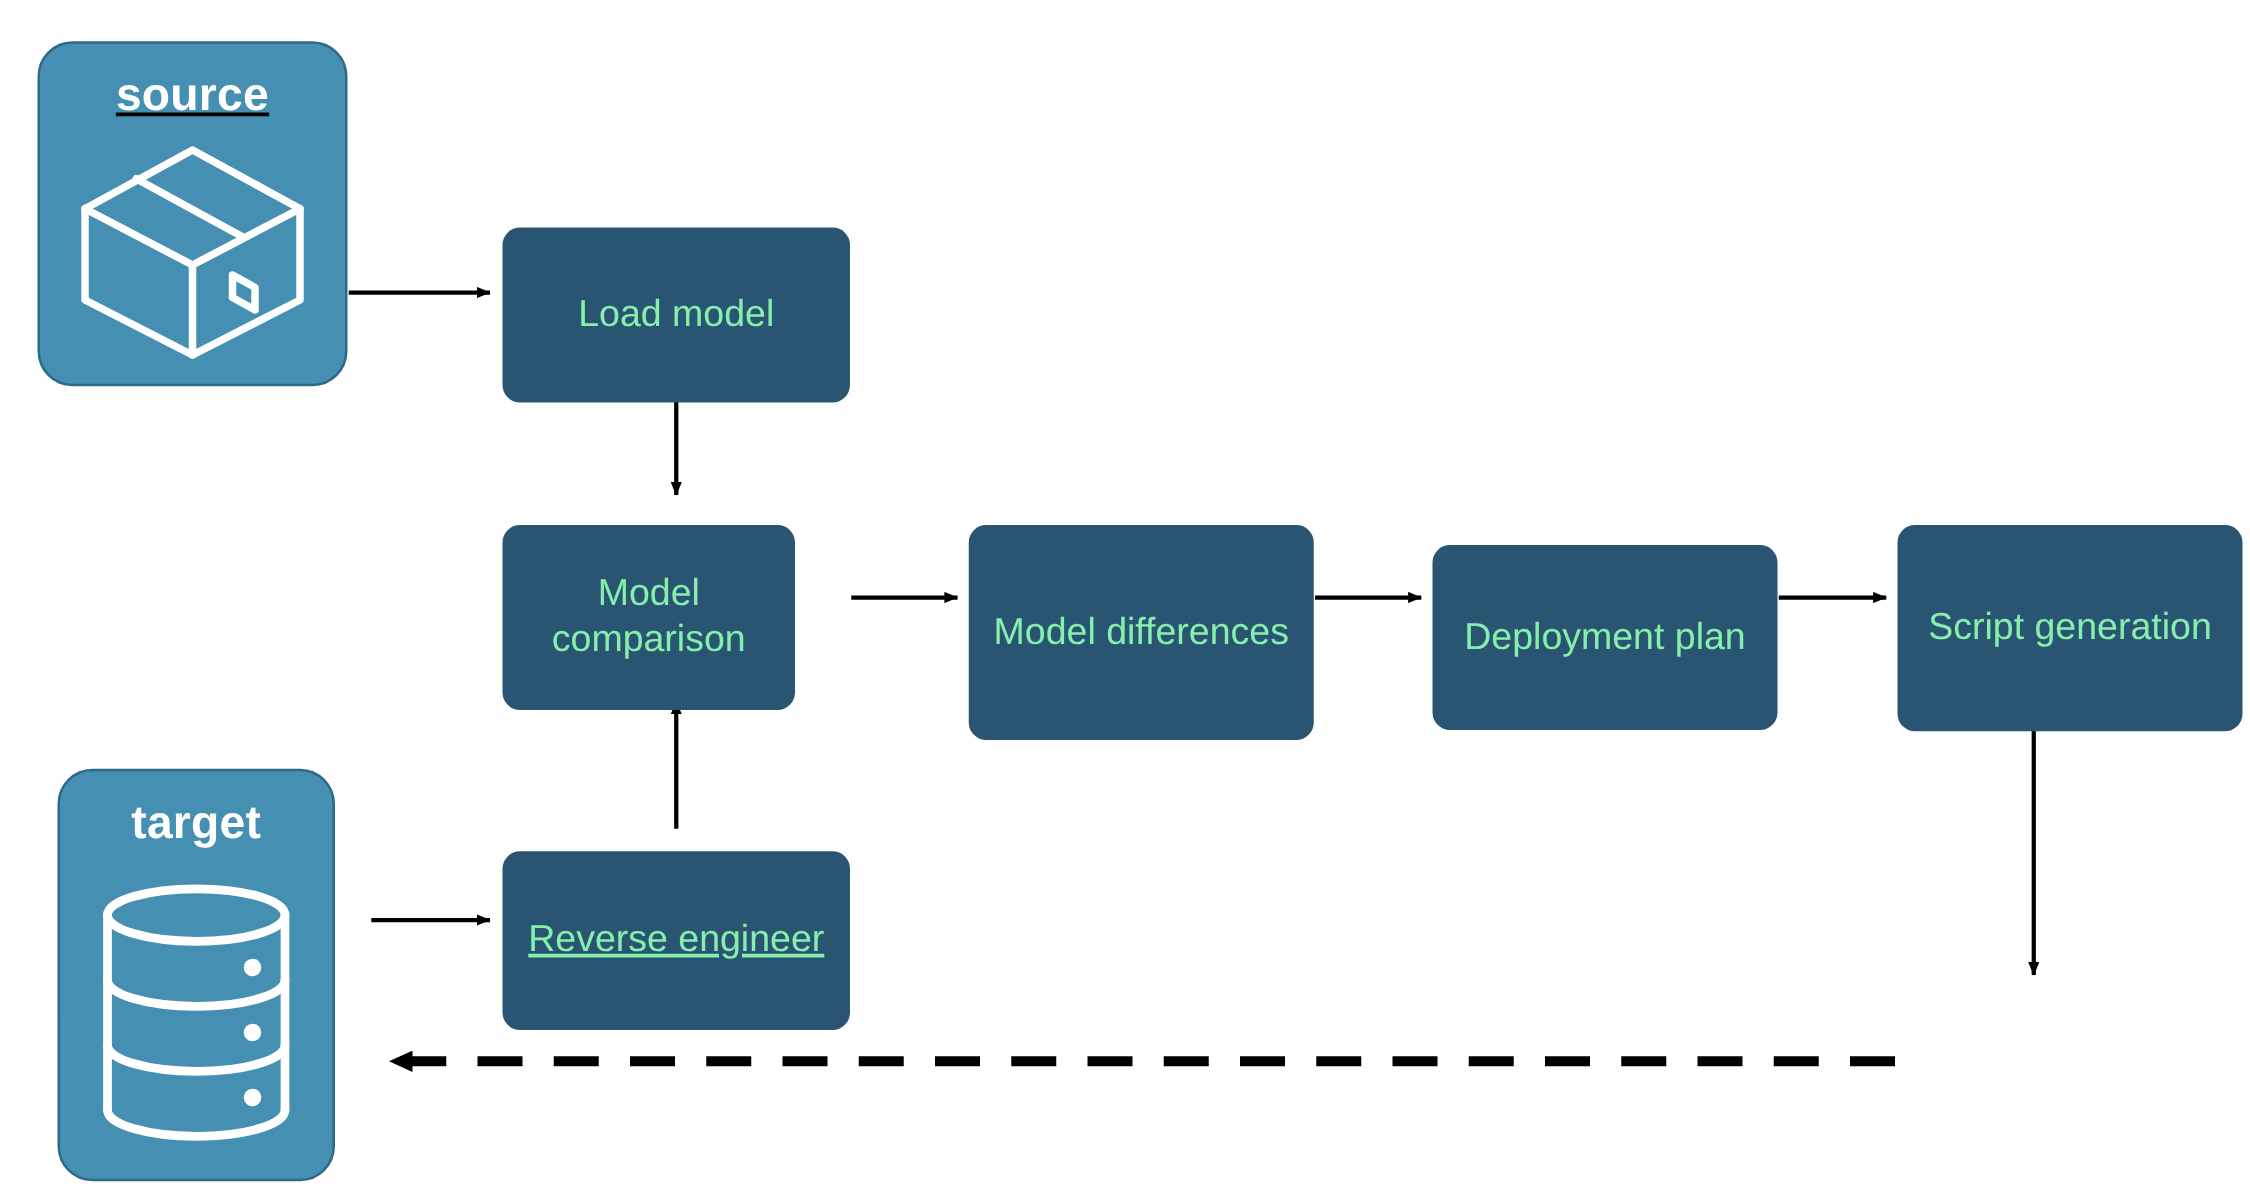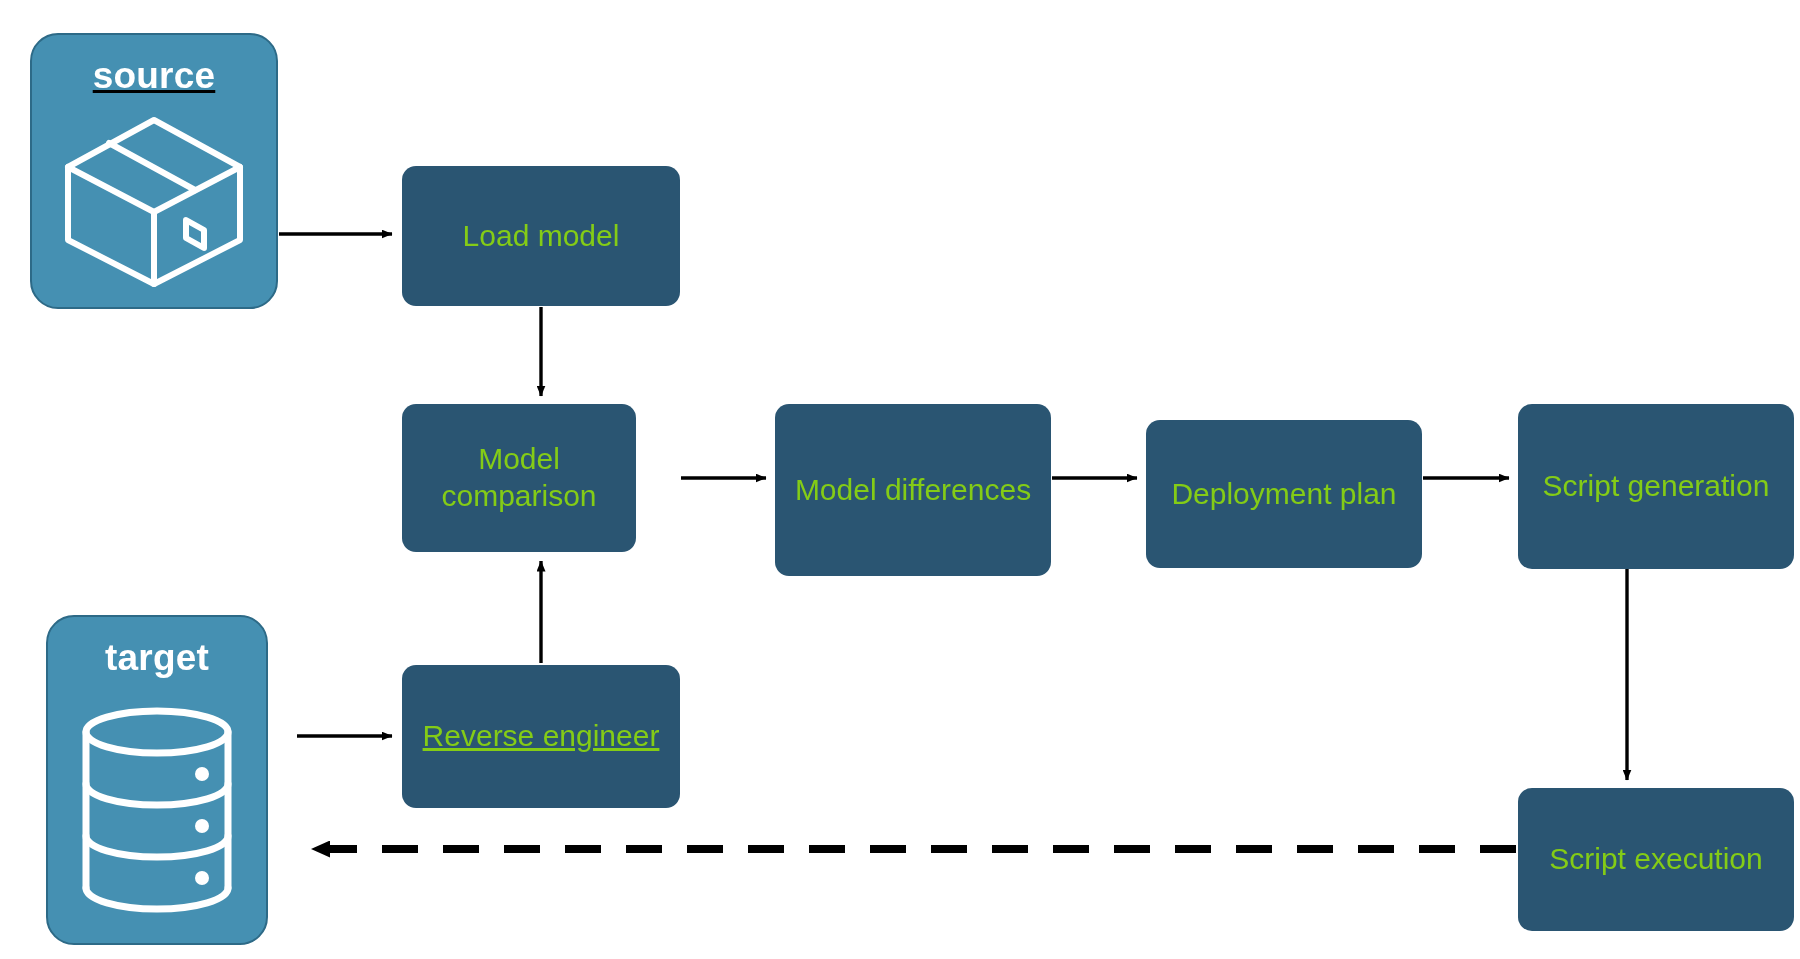--- a/index.html
+++ b/index.html
@@ -47,25 +47,26 @@
   
   .process {
     position: absolute;
     background: #2a5572;
     border-radius: 14px;
     box-sizing: border-box;
     display: flex;
     align-items: center;
     justify-content: center;
     text-align: center;
-    color: #84cc16;
+    color: #86efac;
     font-size: 30px;
     line-height: 1.23;
     padding: 4px 10px;
     user-select: none;
+    margin-top: 16px;
   }
   
   #edges {
     position: absolute;
     left: 0;
     top: 0;
     width: 1800px;
     height: 959px;
     pointer-events: none;
   }
@@ -178,17 +179,14 @@
   </div>
 
   <div class="process" style="left:1518px; top:404px; width:276px; height:165px;justify-content:center;">
     <span>Script generation</span>
   </div>
 
   <div class="process" style="left:402px; top:665px; width:278px; height:143px;text-decoration:underline;">
     <span>Reverse engineer</span>
   </div>
 
-  <div class="process" style="left:1518px; top:788px; width:276px; height:143px;">
-    <span>Script execution</span>
-  </div>
 
 </div>
 
 </body></html>

